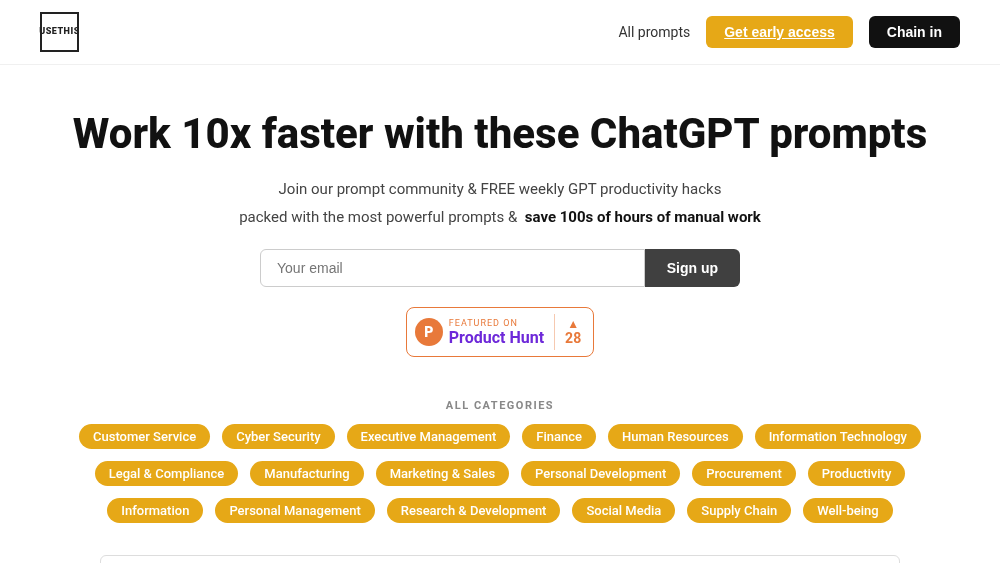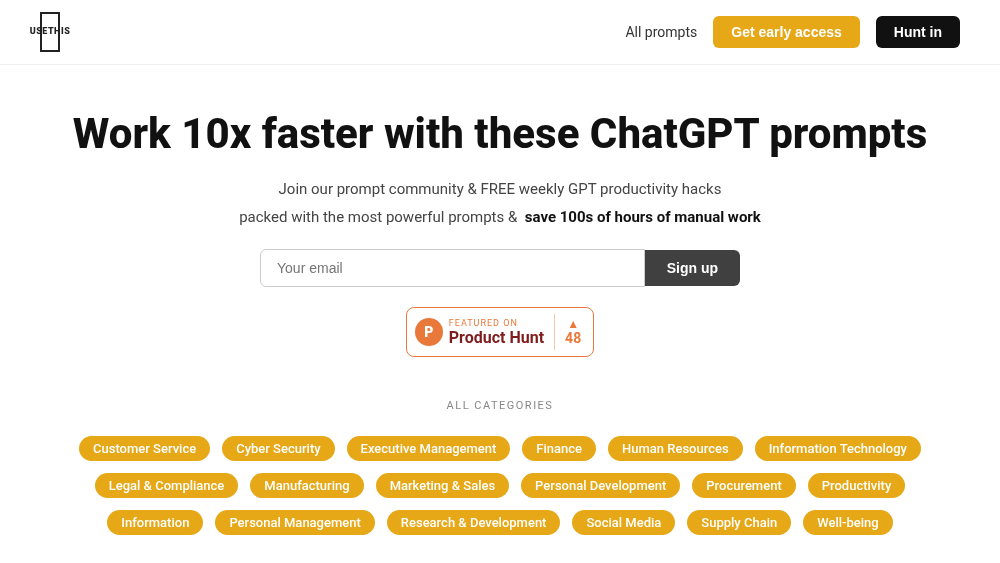--- a/index.html
+++ b/index.html
@@ -13,21 +13,21 @@
 
     
     .navbar {
       display: flex;
       align-items: center;
       justify-content: space-between;
       padding: 12px 40px;
       border-bottom: 1px solid #f0f0f0;
     }
     .logo-box {
-      width: 20px;
+      width: 39px;
       height: 40px;
       border: 2px solid #222;
       display: flex;
       align-items: center;
       justify-content: center;
       font-size: 9px;
       font-weight: 900;
       line-height: 1.1;
       text-align: center;
       color: #222;
@@ -47,20 +47,21 @@
     }
     .btn-early-access {
       background: #e6a817;
       color: #fff;
       border: none;
       padding: 8px 18px;
       border-radius: 6px;
       font-size: 14px;
       font-weight: 600;
       cursor: pointer;
+      text-decoration: underline;
     }
     .btn-signin {
       background: #111;
       color: #fff;
       border: none;
       padding: 8px 18px;
       border-radius: 6px;
       font-size: 14px;
       font-weight: 600;
       cursor: pointer;
@@ -90,21 +91,20 @@
       margin-top: 22px;
     }
 
     
     .email-form {
       display: flex;
       justify-content: center;
       gap: 0;
       margin: 20px auto 20px;
       max-width: 480px;
-      align-items: center;
     }
     .email-input {
       flex: 1;
       padding: 10px 16px;
       border: 1px solid #ccc;
       border-radius: 6px 0 0 6px;
       font-size: 14px;
       color: #555;
       outline: none;
     }
@@ -155,21 +155,21 @@
     }
     .ph-featured {
       font-size: 9px;
       color: #e8793a;
       letter-spacing: 1px;
       text-transform: uppercase;
     }
     .ph-name {
       font-size: 16px;
       font-weight: 700;
-      color: #7f1d1d;
+      color: #6d28d9;
     }
     .ph-divider {
       width: 1px;
       height: 36px;
       background: #e8793a;
       opacity: 0.4;
     }
     .ph-upvote {
       display: flex;
       flex-direction: column;
@@ -190,22 +190,22 @@
     
     .categories-section {
       text-align: center;
       padding: 0 60px 16px;
     }
     .categories-label {
       font-size: 11px;
       color: #888;
       letter-spacing: 1.5px;
       text-transform: uppercase;
-      margin-bottom: 24px;
-      font-weight: 400;
+      margin-bottom: 12px;
+      font-weight: 700;
     }
     .tags-container {
       display: flex;
       flex-wrap: wrap;
       justify-content: center;
       gap: 12px;
     }
     .tag {
       background: #e6a817;
       color: #fff;
@@ -247,21 +247,21 @@
 
 <nav class="navbar">
   <div class="logo-box">
     <span>USE</span>
       <br>
     <span>THIS</span>
   </div>
   <div class="nav-right">
     <a class="nav-link">All prompts</a>
     <button class="btn-early-access">Get early access</button>
-    <button class="btn-signin">Hunt in</button>
+    <button class="btn-signin">Chain in</button>
   </div>
 </nav>
 
 <section class="hero">
   <h1 class="hero-title">Work 10x faster with these ChatGPT prompts</h1>
   <p class="hero-sub">Join our prompt community &amp; FREE weekly GPT productivity hacks</p>
   <p class="hero-sub">
     <span>packed with the most powerful prompts &amp;</span>
     &nbsp;<strong>save 100s of hours of manual work</strong>
   </p>
@@ -279,21 +279,21 @@
         <span>P</span>
       </div>
       <div class="ph-text">
         <span class="ph-featured">FEATURED ON</span>
         <span class="ph-name">Product Hunt</span>
       </div>
     </div>
     <div class="ph-divider"></div>
     <div class="ph-upvote">
       <span class="ph-arrow">▲</span>
-      <span class="ph-count">48</span>
+      <span class="ph-count">28</span>
     </div>
   </div>
 </section>
 
 <section class="categories-section">
   <div class="categories-label">ALL CATEGORIES</div>
   <div class="tags-container" id="tags-container">
       <span class="tag">Customer Service</span>
       <span class="tag">Cyber Security</span>
       <span class="tag">Executive Management</span>

